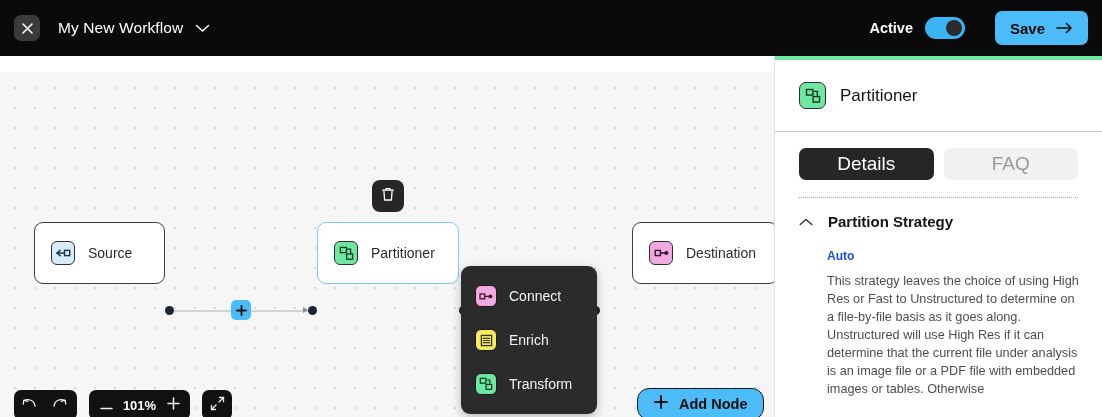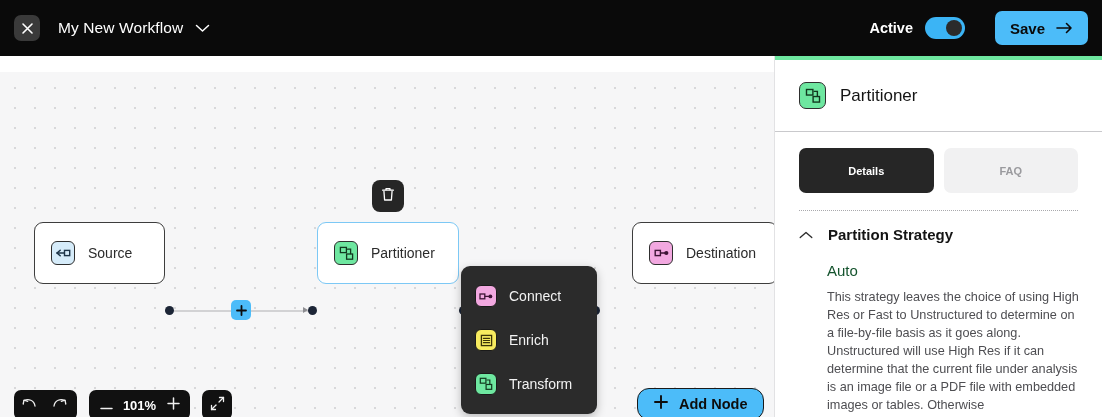--- a/index.html
+++ b/index.html
@@ -235,47 +235,46 @@
   }
   .panel-header .ph-title {
     margin-left: 14px; font-size: 17px; color: #141414;
   }
   .tabs {
     display: flex;
     padding: 16px 24px 0 24px;
     gap: 10px;
   }
   .tab {
-    flex: 1; height: 45px;
+    flex: 1; height: 32px;
     border-radius: 7px;
     display: flex; align-items: center; justify-content: center;
-    font-size: 11px;
-    cursor: pointer;
-    font-weight: bold;
+    font-size: 19px;
+    cursor: pointer;
   }
   .tab.active { background: #262626; color: #ffffff; }
   .tab.inactive { background: #f1f1f2; color: #9a9a9e; }
   .divider-dotted {
     margin: 17px 24px 0 24px;
     border-top: 1.5px dotted #a9a9ad;
     height: 0;
   }
   .section-head {
     display: flex; align-items: center;
     padding: 15px 24px 0 24px;
     cursor: pointer;
   }
   .section-head .chev { display: flex; align-items: center; width: 16px; }
   .section-head .sh-title {
     margin-left: 13px;
     font-size: 15px; font-weight: bold; color: #141414;
   }
   .strategy-body { padding: 19px 20px 0 52px; }
   .strategy-name {
-    font-size: 15px; font-weight: normal; color: #14532d;
+    font-size: 12px; font-weight: bold; color: #1d4ed8;
   }
   .strategy-desc {
     margin-top: 9px;
     font-size: 12.7px;
     line-height: 18px;
     color: #4e4e52;
   }
 </style>
 </head>
 <body>

